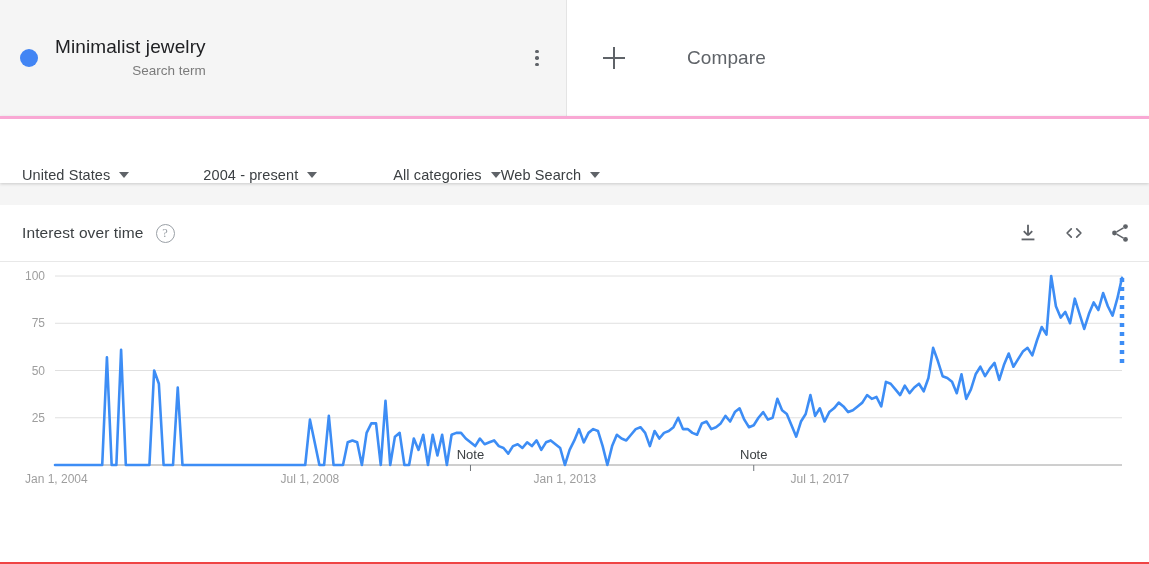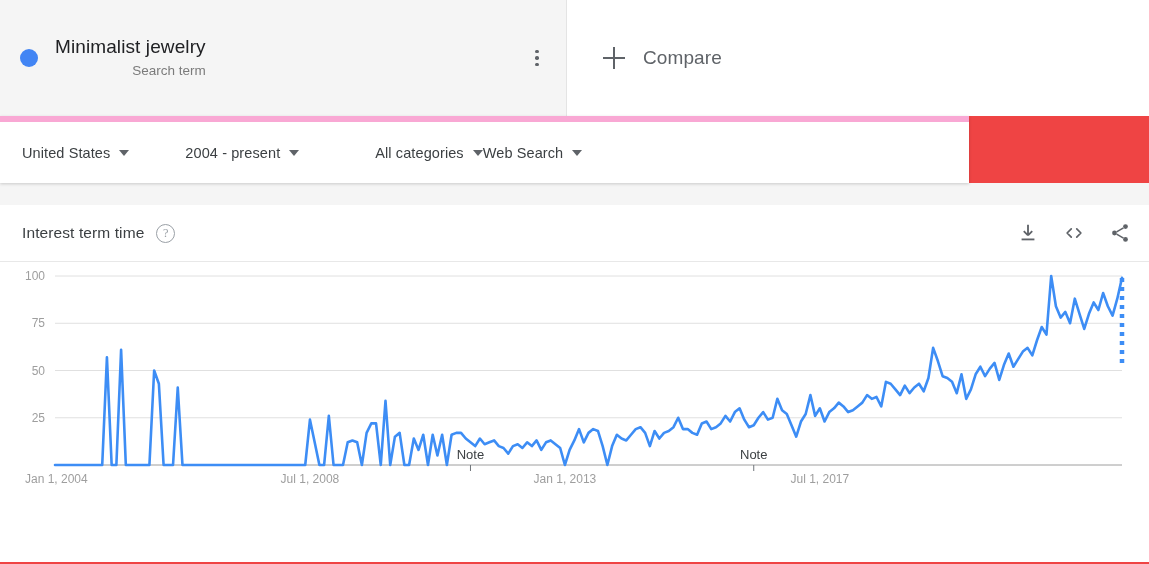--- a/index.html
+++ b/index.html
@@ -54,29 +54,29 @@
   }
   .plus-icon {
     position: relative; width: 22px; height: 22px;
     margin-left: 36px; margin-right: 18px; flex:0 0 auto;
   }
   .plus-icon::before, .plus-icon::after {
     content: ""; position: absolute; background: #5f6368;
   }
   .plus-icon::before { left: 0; top: 10px; width: 22px; height: 2px; }
   .plus-icon::after { top: 0; left: 10px; height: 22px; width: 2px; }
-  .compare-label { font-size: 19px; color: #5f6368; letter-spacing:.1px; }
+  .compare-label { font-size: 19px; color: #5f6368; letter-spacing:.1px;margin-left:44px; }
 
   
   .filter-bar {
     position: relative;
-    height: 67px; width: 969px;
+    height: 67px; width: 1149px;
     background: #fff;
-    border-top: 6px solid #f9a8d4;
-    display: flex; align-items: center;
+    border-top: 3px solid #f9a8d4;
+    display: flex; align-items: flex-end;
     box-shadow: 0 1px 3px rgba(0,0,0,.18);
     z-index: 3;
   }
   .filter-item {
     display: flex; align-items: center; cursor: pointer;
     font-size: 14.5px; color: #3c4043; letter-spacing:.1px;
   }
   .filter-item .caret {
     width: 0; height: 0; margin-left: 9px;
     border-left: 5px solid transparent;
@@ -140,40 +140,40 @@
       <span class="plus-icon"></span>
       <span class="compare-label">Compare</span>
     </div>
   </div>
 
   <div class="filter-bar">
     <div class="filter-item" style="margin-left:22px;">
       <span>United States</span>
       <span class="caret"></span>
     </div>
-    <div class="filter-item" style="margin-left:56px;">
+    <div class="filter-item" style="margin-left:74px;">
       <span>2004 - present</span>
       <span class="caret"></span>
     </div>
     <div class="filter-item" style="margin-left:76px;">
       <span>All categories</span>
       <span class="caret"></span>
     </div>
     <div class="filter-item" style="">
       <span>Web Search</span>
       <span class="caret"></span>
     </div>
   </div>
 
   <div class="gap-band"></div>
 
   <div class="chart-card">
 
     <div class="chart-header">
-      <span class="chart-title">Interest term time</span>
+      <span class="chart-title">Interest over time</span>
       <span class="help-icon">?</span>
 
       <div class="header-actions">
         <svg class="hicon" viewBox="0 0 24 24">
           <path d="M12 3v10M12 14.5l-4.6-4.6M12 14.5l4.6-4.6" stroke="#5f6368" stroke-width="2" fill="none" stroke-linecap="butt"></path>
           <path d="M5 19h14" stroke="#5f6368" stroke-width="2"></path>
         </svg>
         <svg class="hicon" viewBox="0 0 24 24">
           <path d="M9 7.5L4.5 12 9 16.5M15 7.5L19.5 12 15 16.5" stroke="#5f6368" stroke-width="1.9" fill="none" stroke-linecap="round" stroke-linejoin="round"></path>
         </svg>

